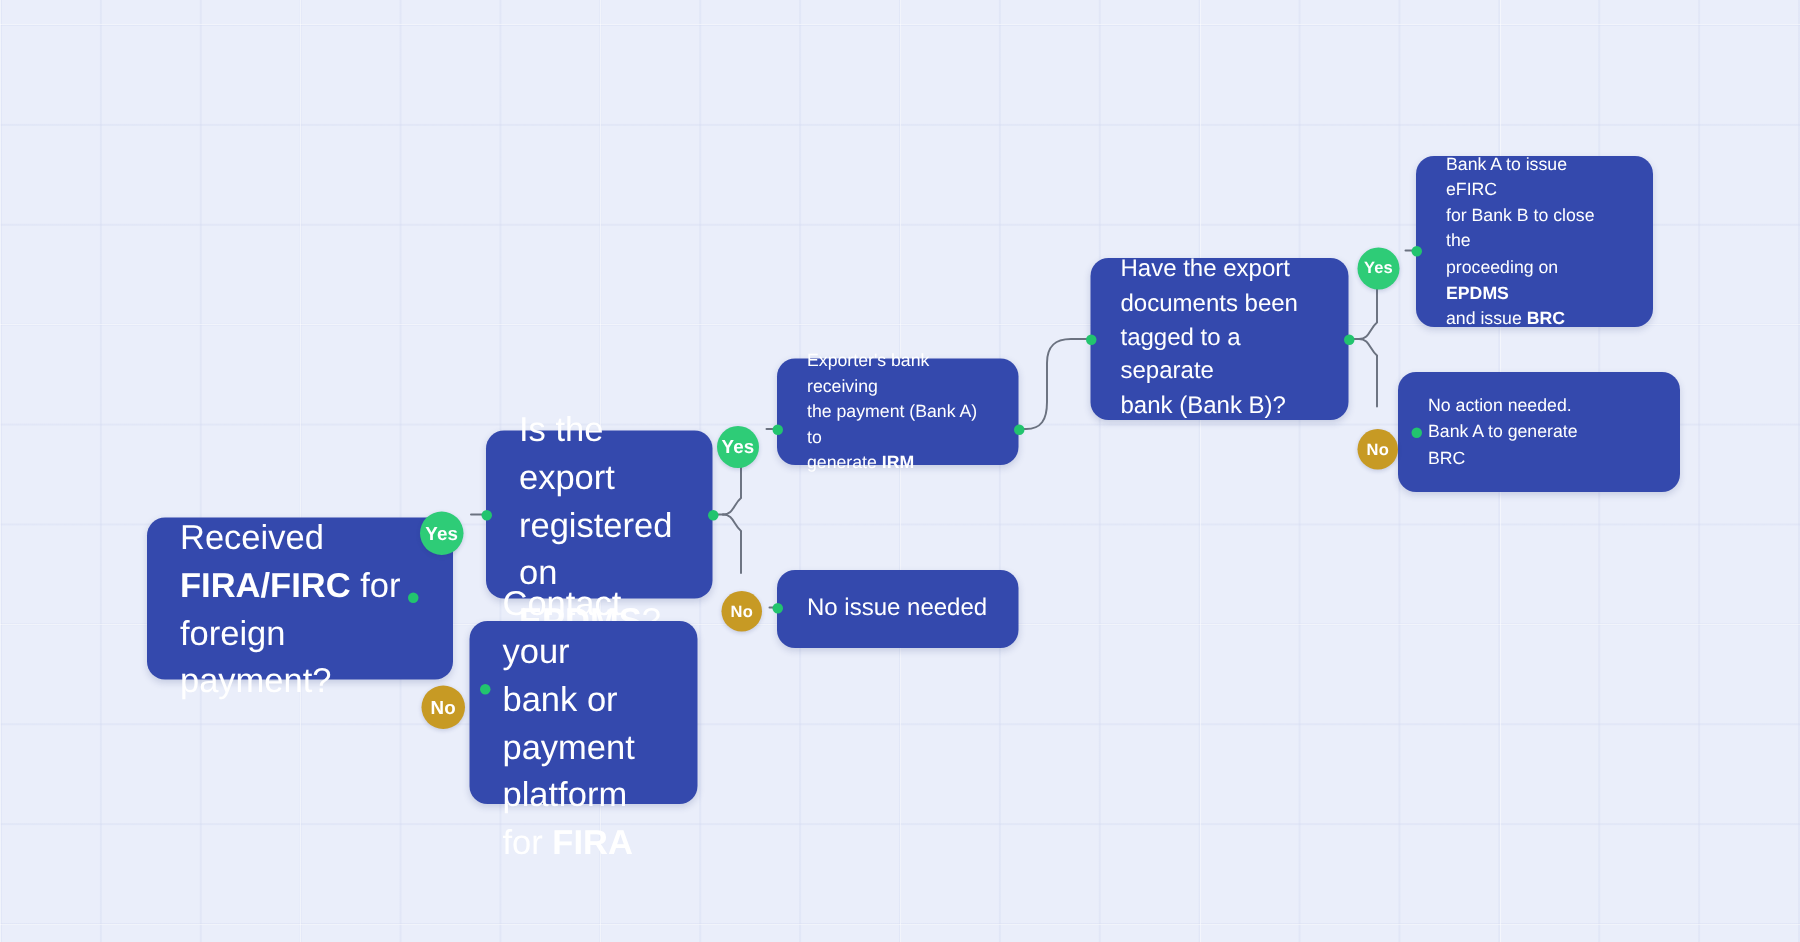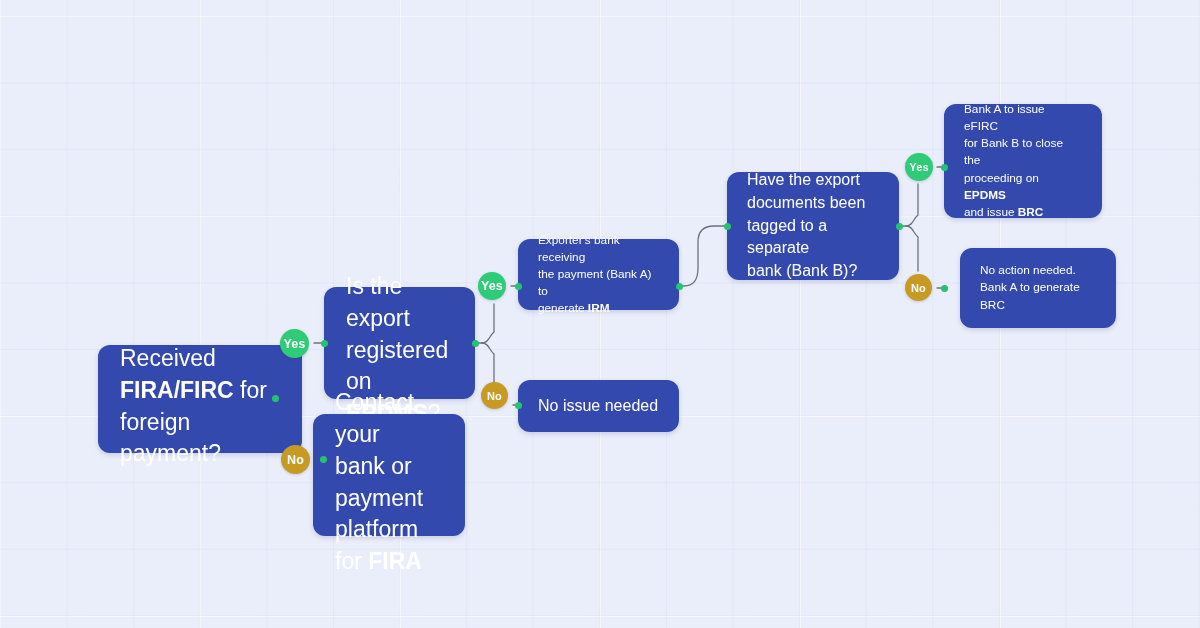--- a/index.html
+++ b/index.html
@@ -73,20 +73,21 @@
     position: absolute;
     border-radius: 50%;
     display: flex;
     align-items: center;
     justify-content: center;
     color: #ffffff;
     font-size: 12.5px;
     font-weight: 700;
     letter-spacing: 0.1px;
     box-shadow: 0 1px 3px rgba(40,55,120,0.20);
+    margin-top: 12px;
   }
   .badge.yes { background: #2ecc77; }
   .badge.no  { background: #c79a24; }
   .badge.b-sm { font-size: 11px; }
 
   .anchor {
     position: absolute;
     width: 7px;
     height: 7px;
     border-radius: 50%;
@@ -146,21 +147,21 @@
   </div>
 
   <div class="node md" style="left:727px; top:172px; width:172px; height:108px;">
     <span class="txt">Have the export<br>documents been<br>tagged to a separate<br>bank (Bank B)?</span>
   </div>
 
   <div class="node sm" style="left:944px; top:104px; width:158px; height:114px;">
     <span class="txt">Bank A to issue eFIRC<br>for Bank B to close the<br>proceeding on <b>EPDMS</b><br>and issue <b>BRC</b></span>
   </div>
 
-  <div class="node sm" style="left:960px; top:248px; width:156px; height:80px;">
+  <div class="node sm" style="left:932px; top:248px; width:188px; height:80px;">
     <span class="txt">No action needed.<br>Bank A to generate<br>BRC</span>
   </div>
 
   <div class="badge yes" style="left:280px; top:329px; width:29px; height:29px;">
     <span>Yes</span>
   </div>
 
   <div class="badge no" style="left:281px; top:445px; width:29px; height:29px;">
     <span>No</span>
   </div>

